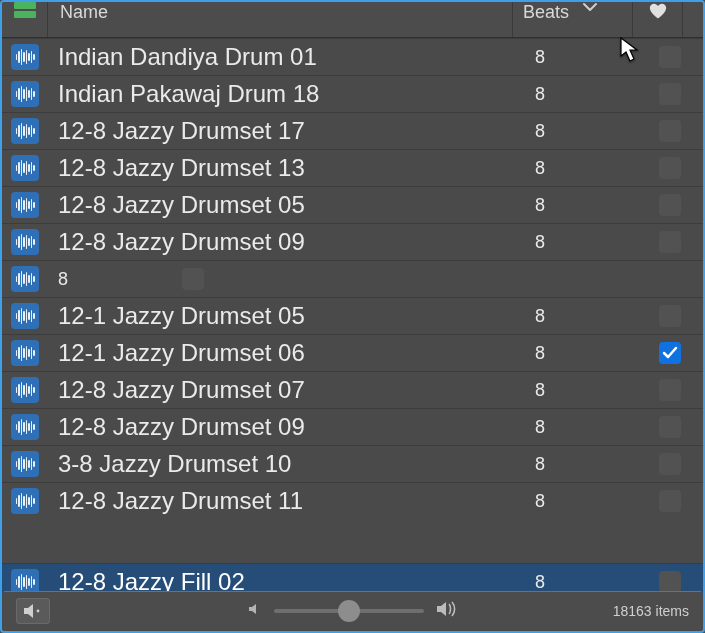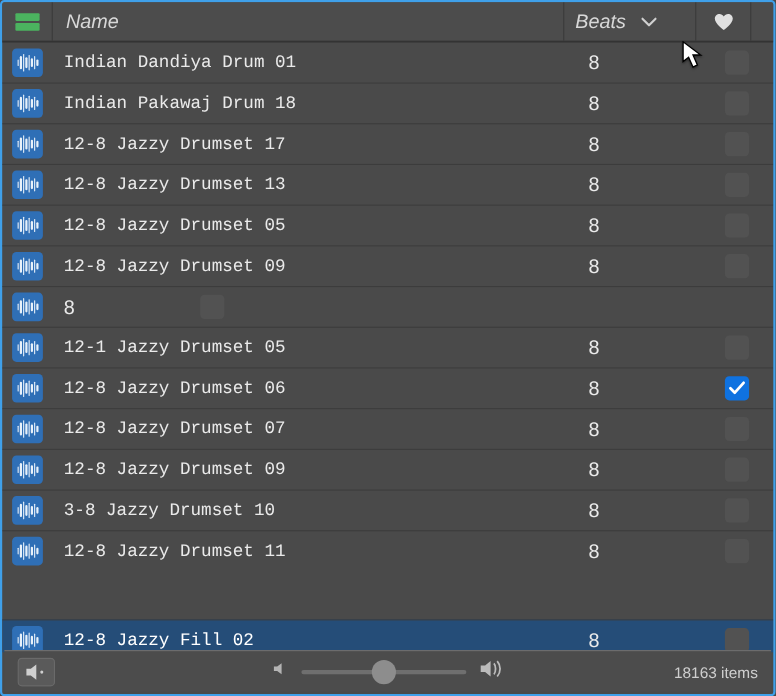--- a/index.html
+++ b/index.html
@@ -17,27 +17,26 @@
   
   .header {
     display: flex;
     align-items: stretch;
     height: 36px;
     background: #4c4c4c;
     border-bottom: 1px solid #2f2f2f;
   }
   .header-cell {
     display: flex;
-    align-items: center;
+    align-items: flex-start;
     color: #d8d8d8;
     font-size: 18px;
     border-right: 1px solid #3a3a3a;
     padding: 0 10px;
     user-select: none;
-    font-style: italic;
   }
   .header-view-toggle { width: 46px; justify-content: center; padding: 0; }
   .view-toggle-glyph {
     width: 22px; height: 16px; display: flex; flex-direction: column; gap: 2px;
   }
   .view-toggle-glyph span { height: 7px; background: #4bb35f; border-radius: 1px; }
   .header-name { flex: 1; padding-left: 12px; }
   .header-beats { width: 120px; position: relative; }
   .header-beats .chev { margin-left: 14px; }
   .header-fav { width: 50px; justify-content: center; }
@@ -88,25 +87,24 @@
   .wave-icon span:nth-child(3){height:16px}
   .wave-icon span:nth-child(4){height:10px}
   .wave-icon span:nth-child(5){height:14px}
   .wave-icon span:nth-child(6){height:8px}
   .wave-icon span:nth-child(7){height:12px}
   .wave-icon span:nth-child(8){height:6px}
 
   .namecell {
     flex: 1;
     padding-left: 10px;
-    font-size: 16px;
+    font-size: 24px;
     color: #eaeaea;
     white-space: nowrap;
     overflow: hidden;
-    font-family: Liberation Mono, monospace;
   }
   .row.selected .namecell { color: #fff; }
   .beatscell {
     width: 120px;
     padding-left: 10px;
     font-size: 18px;
     color: #eaeaea;
   }
   .favcell {
     width: 50px; display:flex; justify-content:center; align-items:center;
@@ -358,21 +356,21 @@
           <span></span>
           <span></span>
           <span></span>
           <span></span>
           <span></span>
           <span></span>
           <span></span>
           <span></span>
         </div>
       </div>
-      <div class="namecell">12-8 Jazzy Drumset 06</div>
+      <div class="namecell">12-1 Jazzy Drumset 06</div>
       <div class="beatscell">8</div>
       <div class="favcell">
         <div class="chk on">
           <svg viewBox="0 0 16 14">
             <path d="M2 7 L6 11 L14 2" stroke="#fff" stroke-width="2.5" fill="none" stroke-linecap="round" stroke-linejoin="round"></path>
           </svg>
         </div>
       </div>
     </div>
     <div class="row">

